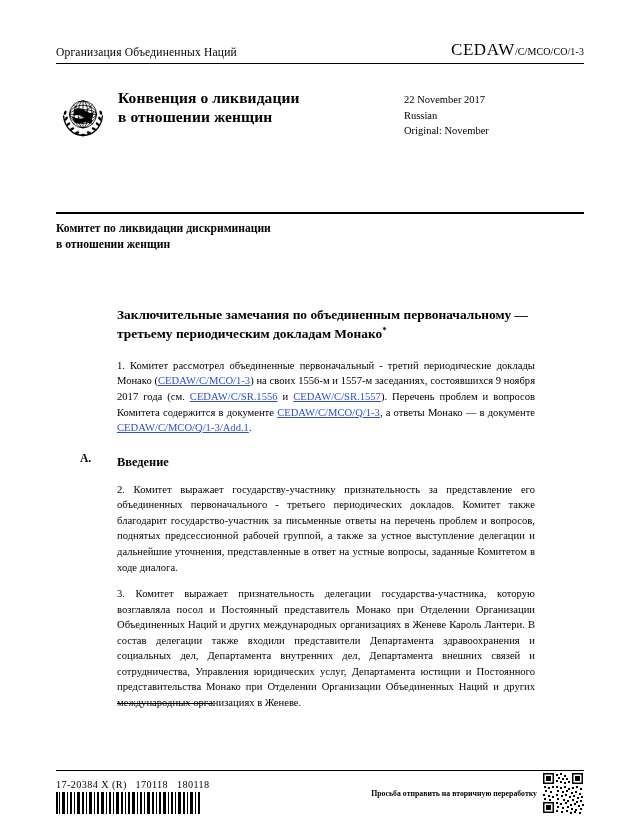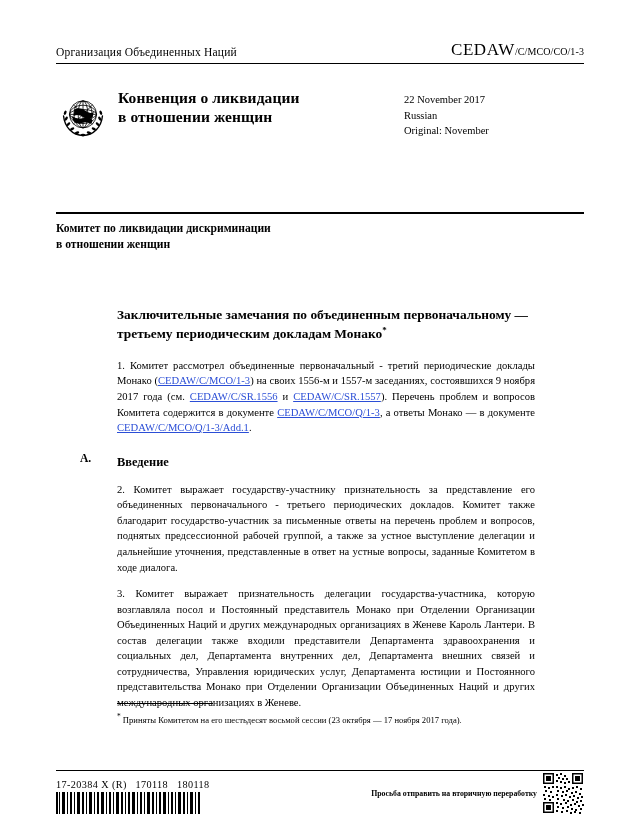--- a/index.html
+++ b/index.html
@@ -319,21 +319,20 @@
       <span class="section-letter">A.</span>
       <span class="section-title">Введение</span>
     </div>
 
     <p class="para"><span>2.</span>&nbsp;<span>Комитет выражает государству-участнику признательность за представление его объединенных первоначального - третьего периодических докладов. Комитет также благодарит государство-участник за письменные ответы на перечень проблем и вопросов, поднятых предсессионной рабочей группой, а также за устное выступление делегации и дальнейшие уточнения, представленные в ответ на устные вопросы, заданные Комитетом в ходе диалога.</span></p>
 
     <p class="para"><span>3.</span>&nbsp;<span>Комитет выражает признательность делегации государства-участника, которую возглавляла посол и Постоянный представитель Монако при Отделении Организации Объединенных Наций и других международных организациях в Женеве Кароль Лантери. В состав делегации также входили представители Департамента здравоохранения и социальных дел, Департамента внутренних дел, Департамента внешних связей и сотрудничества, Управления юридических услуг, Департамента юстиции и Постоянного представительства Монако при Отделении Организации Объединенных Наций и других международных организациях в Женеве.</span></p>
   </div>
 
   <div class="footnote-rule"></div>
-  <div class="footnote"><span class="fn-star">*</span>&nbsp;<span>Приняты Комитетом на его шестьдесят восьмой сессии (23 октября — 17 ноября 2017 года).</span></div>
 
   <div class="footer-rule"></div>
   <div class="footer">
     <div class="job-block">
       <div class="job-no">17-20384 X (R)   170118   180118</div>
       <span class="barcode">
         <svg width="145" height="22" viewBox="0 0 145 22" aria-hidden="true">
           <g fill="#000">
             <rect x="0" y="0" width="2" height="22"></rect>
               <rect x="3" y="0" width="1" height="22"></rect>

